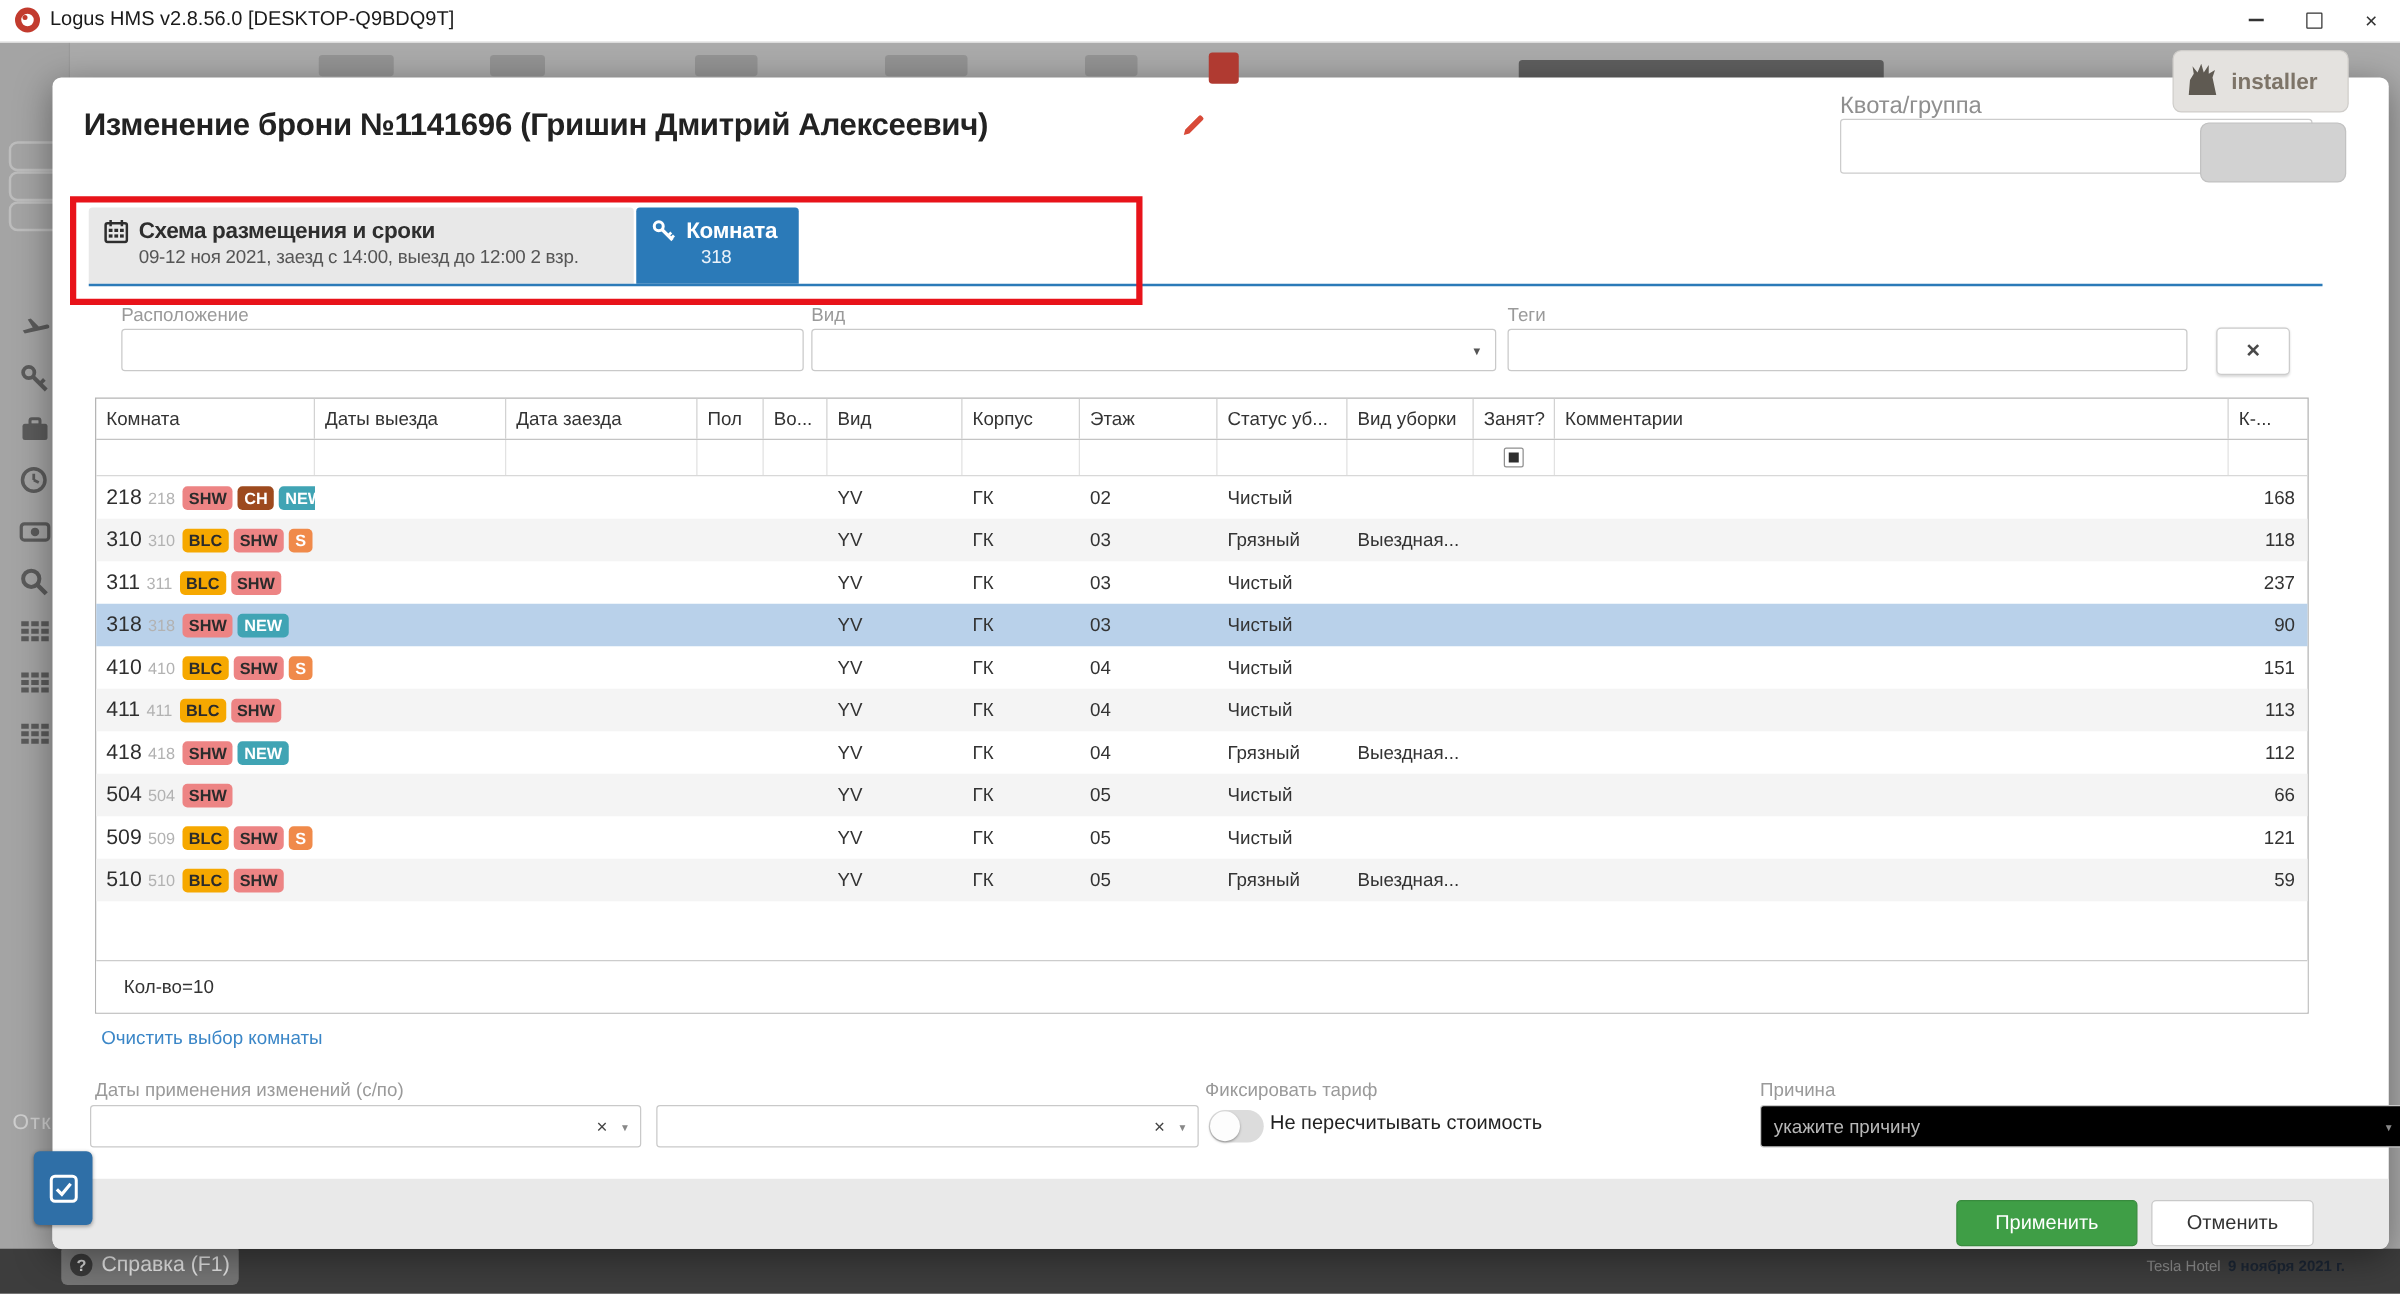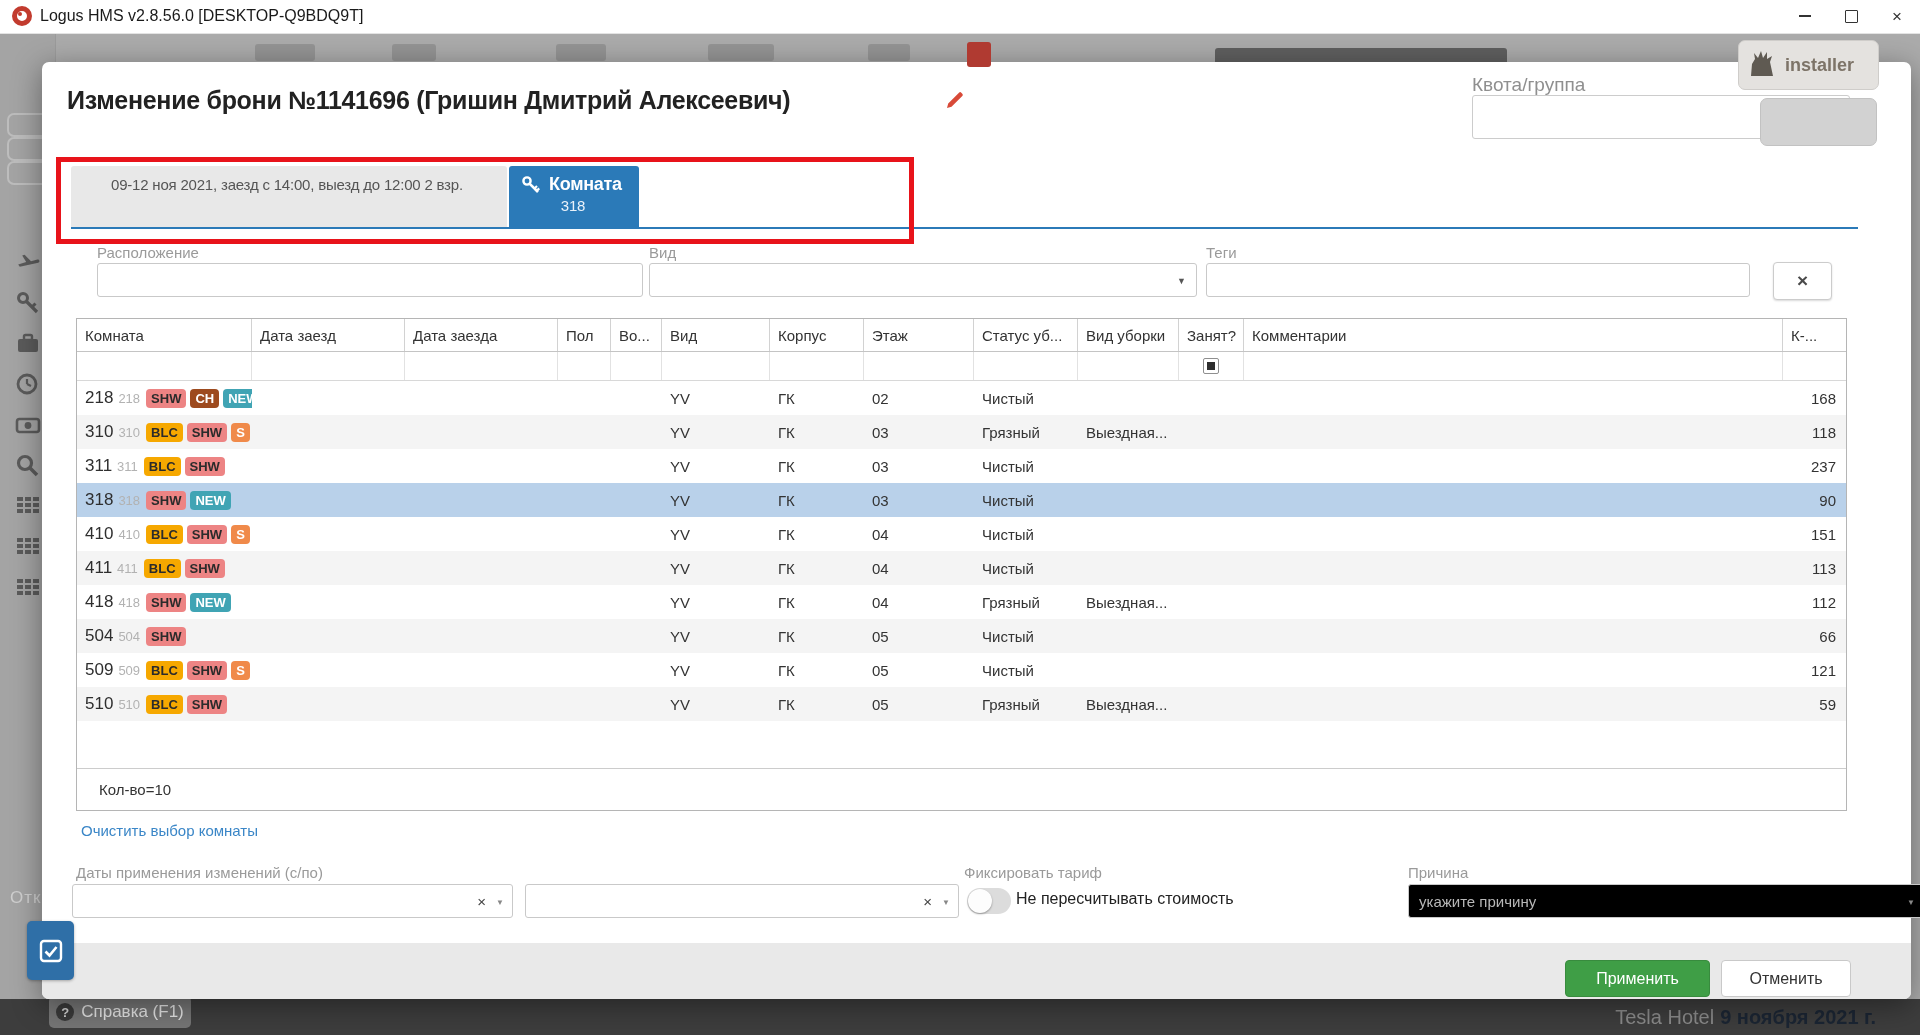--- a/index.html
+++ b/index.html
@@ -34,21 +34,21 @@
             display:flex;align-items:center;justify-content:center;box-shadow:0 1px 3px rgba(0,0,0,.3);}
 
   
   .statusbar{left:0;top:999px;width:1920px;height:36px;background:#3d3d3d;z-index:30;}
   .help-btn{position:absolute;left:49px;top:996px;width:142px;height:32px;background:#757575;border-radius:5px;z-index:35;
             display:flex;align-items:center;justify-content:center;gap:7px;color:#e3e3e3;font-size:17px;}
   .help-q{width:18px;height:18px;border-radius:50%;background:#393939;color:#cfcfcf;font-size:13px;font-weight:bold;
           display:flex;align-items:center;justify-content:center;}
   .db-label{position:absolute;left:214px;top:1002px;width:284px;height:28px;background:#bf4437;color:#5c120e;
             font-size:16px;display:flex;align-items:center;justify-content:center;z-index:35;}
-  .hotel-info{position:absolute;right:44px;top:1006px;font-size:20px;color:#8a8a8a;z-index:35;}
+  .hotel-info{position:absolute;right:44px;top:1006px;font-size:12px;color:#8a8a8a;z-index:35;}
   .hotel-info b{color:#1b2533;margin-left:6px;}
 
   
   .modal{left:42px;top:62px;width:1838px;height:937px;background:#fff;border-radius:7px;z-index:40;
          box-shadow:0 6px 30px rgba(0,0,0,.4);padding-left:31px;}
   .m-title{position:absolute;left:25px;top:24px;font-size:25px;font-weight:bold;color:#222;letter-spacing:-0.3px;}
   .pencil{position:absolute;left:903px;top:28px;}
   .quota-lbl{position:absolute;left:1430px;top:12px;font-size:19px;color:#8f8f8f;}
   .quota-inp{position:absolute;left:1430px;top:33px;width:378px;height:44px;background:#fff;border:1px solid #ccc;border-radius:3px;box-sizing:border-box;}
 
@@ -252,20 +252,34 @@
     <div class="pencil">
       <svg width="20" height="20" viewBox="0 0 20 20">
         <path d="M2 18 L3.2 13.5 L14 2.7 A1.6 1.6 0 0 1 16.3 2.7 L17.3 3.7 A1.6 1.6 0 0 1 17.3 6 L6.5 16.8 Z" fill="#d84a38"></path>
       </svg>
     </div>
     <div class="quota-lbl">Квота/группа</div>
     <div class="quota-inp"></div>
 
     <div class="tabs">
       <div class="tab" style="width:436px">
+        <div class="t1">
+          <svg width="20" height="20" viewBox="0 0 20 20">
+            <rect x="1.5" y="3.5" width="17" height="15" rx="1.5" fill="none" stroke="#2e2e2e" stroke-width="2"></rect>
+            <line x1="5.5" y1="1" x2="5.5" y2="6" stroke="#2e2e2e" stroke-width="2"></line>
+            <line x1="14.5" y1="1" x2="14.5" y2="6" stroke="#2e2e2e" stroke-width="2"></line>
+            <rect x="4" y="8" width="3" height="2.6" fill="#2e2e2e"></rect>
+              <rect x="8.5" y="8" width="3" height="2.6" fill="#2e2e2e"></rect>
+              <rect x="13" y="8" width="3" height="2.6" fill="#2e2e2e"></rect>
+            <rect x="4" y="12.5" width="3" height="2.6" fill="#2e2e2e"></rect>
+              <rect x="8.5" y="12.5" width="3" height="2.6" fill="#2e2e2e"></rect>
+              <rect x="13" y="12.5" width="3" height="2.6" fill="#2e2e2e"></rect>
+          </svg>
+          <span>Схема размещения и сроки</span>
+        </div>
         <div class="t2">09-12 ноя 2021, заезд с 14:00, выезд до 12:00 2 взр.</div>
       </div>
       <div class="tab active" style="width: 130px; background: rgb(43, 122, 184);">
         <div class="t1">
           <svg width="20" height="20" viewBox="0 0 20 20">
             <circle cx="6" cy="6" r="3.6" fill="none" stroke="#fff" stroke-width="2.4"></circle>
             <line x1="8.8" y1="8.8" x2="17" y2="17" stroke="#fff" stroke-width="2.6"></line>
             <line x1="13.5" y1="13.5" x2="16" y2="11" stroke="#fff" stroke-width="2.2"></line>
             <line x1="15.8" y1="15.8" x2="18.2" y2="13.4" stroke="#fff" stroke-width="2.2"></line>
           </svg>
@@ -283,21 +297,21 @@
     <div class="inp" style="left:607px;top:201px;width:548px">
       <span class="sel-arrow">▼</span>
     </div>
     <div class="f-lbl" style="left:1164px;top:182px">Теги</div>
     <div class="inp" style="left:1164px;top:201px;width:544px"></div>
     <div class="xbtn">×</div>
 
     <div class="rtable">
       <div class="trow thead" id="thead">
           <div class="cell" style="width: 175px;">Комната</div>
-          <div class="cell" style="width: 153px;">Дата заезд</div>
+          <div class="cell" style="width: 153px;">Даты выезда</div>
           <div class="cell" style="width: 153px;">Дата заезда</div>
           <div class="cell" style="width: 53px;">Пол</div>
           <div class="cell" style="width: 51px;">Во...</div>
           <div class="cell" style="width: 108px;">Вид</div>
           <div class="cell" style="width: 94px;">Корпус</div>
           <div class="cell" style="width: 110px;">Этаж</div>
           <div class="cell" style="width: 104px;">Статус уб...</div>
           <div class="cell" style="width: 101px;">Вид уборки</div>
           <div class="cell" style="width: 65px;">Занят?</div>
           <div class="cell" style="width: 539px;">Комментарии</div>

